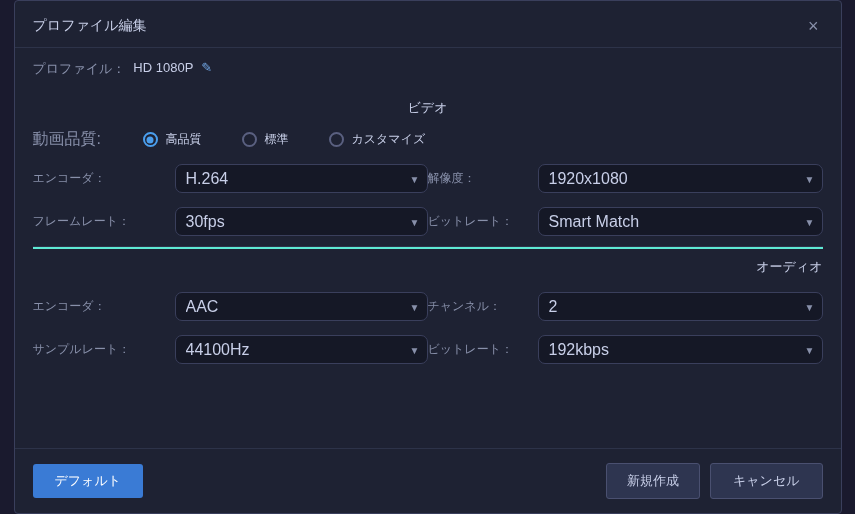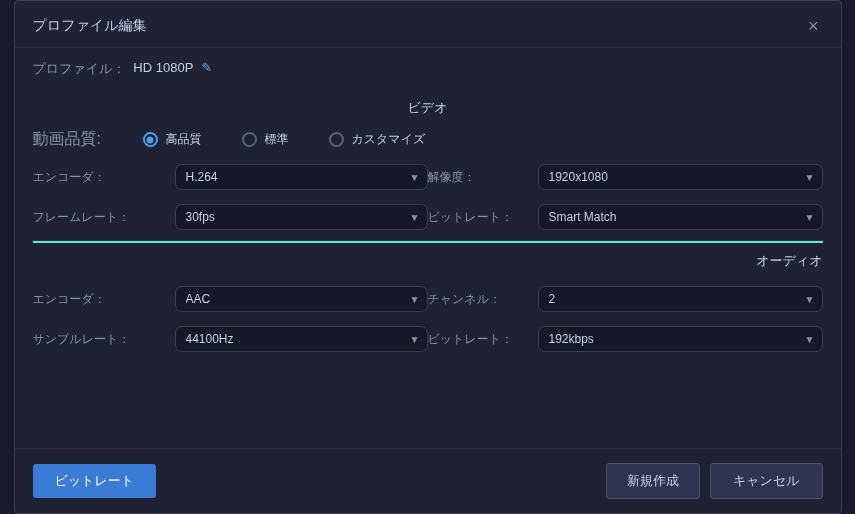--- a/index.html
+++ b/index.html
@@ -134,21 +134,21 @@
     .radio-label {
       font-size: 12px;
       color: #c8cfe8;
     }
 
     .select-control {
       background: #151826;
       border: 1px solid #3a3f5c;
       border-radius: 7px;
       color: #c8cfe8;
-      font-size: 12px;
+      font-size: 16px;
       padding: 5px 28px 5px 10px;
       width: 100%;
       appearance: none;
       cursor: pointer;
       font-family: inherit;
     }
 
     .select-arrow {
       position: absolute;
       right: 8px;
@@ -416,20 +416,20 @@
             <option>320kbps</option>
           </select>
           <span class="select-arrow">▼</span>
         </div>
       </div>
     </div>
 
   </div>
 
   <div class="footer">
-    <button class="btn-default">ビットレート</button>
+    <button class="btn-default">デフォルト</button>
     <div class="btn-group-right">
       <button class="btn-create">新規作成</button>
       <button class="btn-cancel">キャンセル</button>
     </div>
   </div>
 
 </div>
 
 </body></html>

